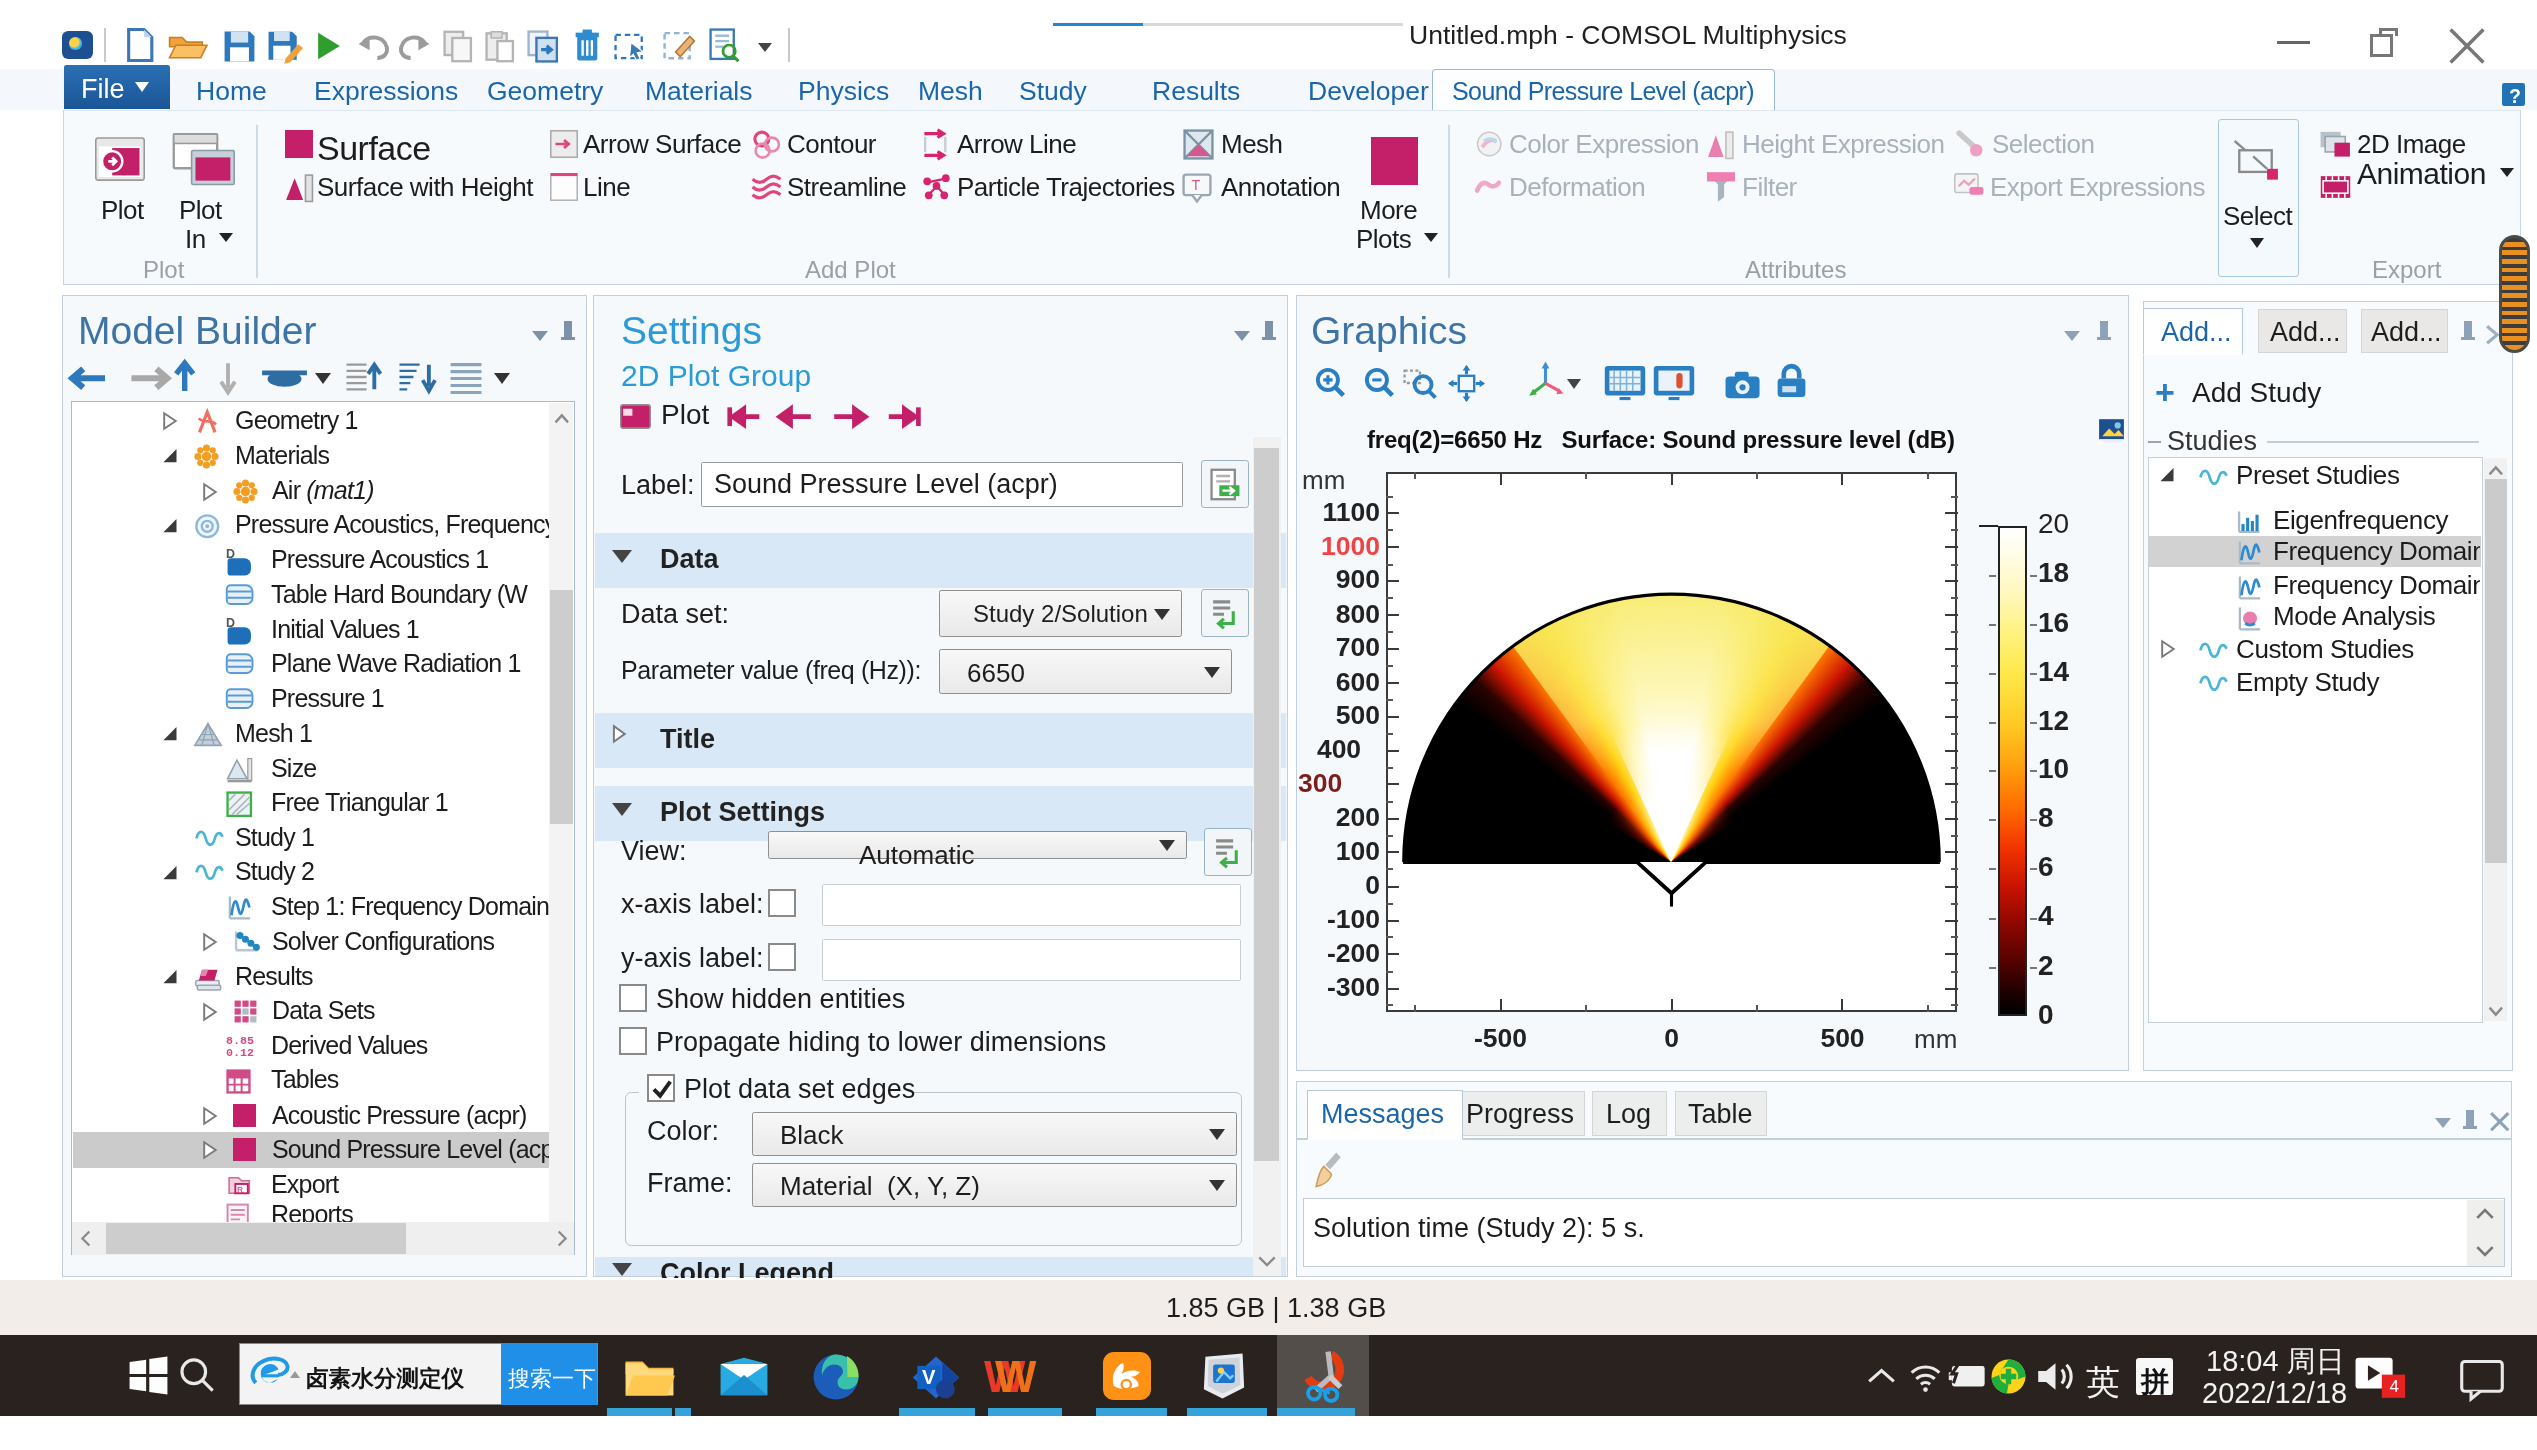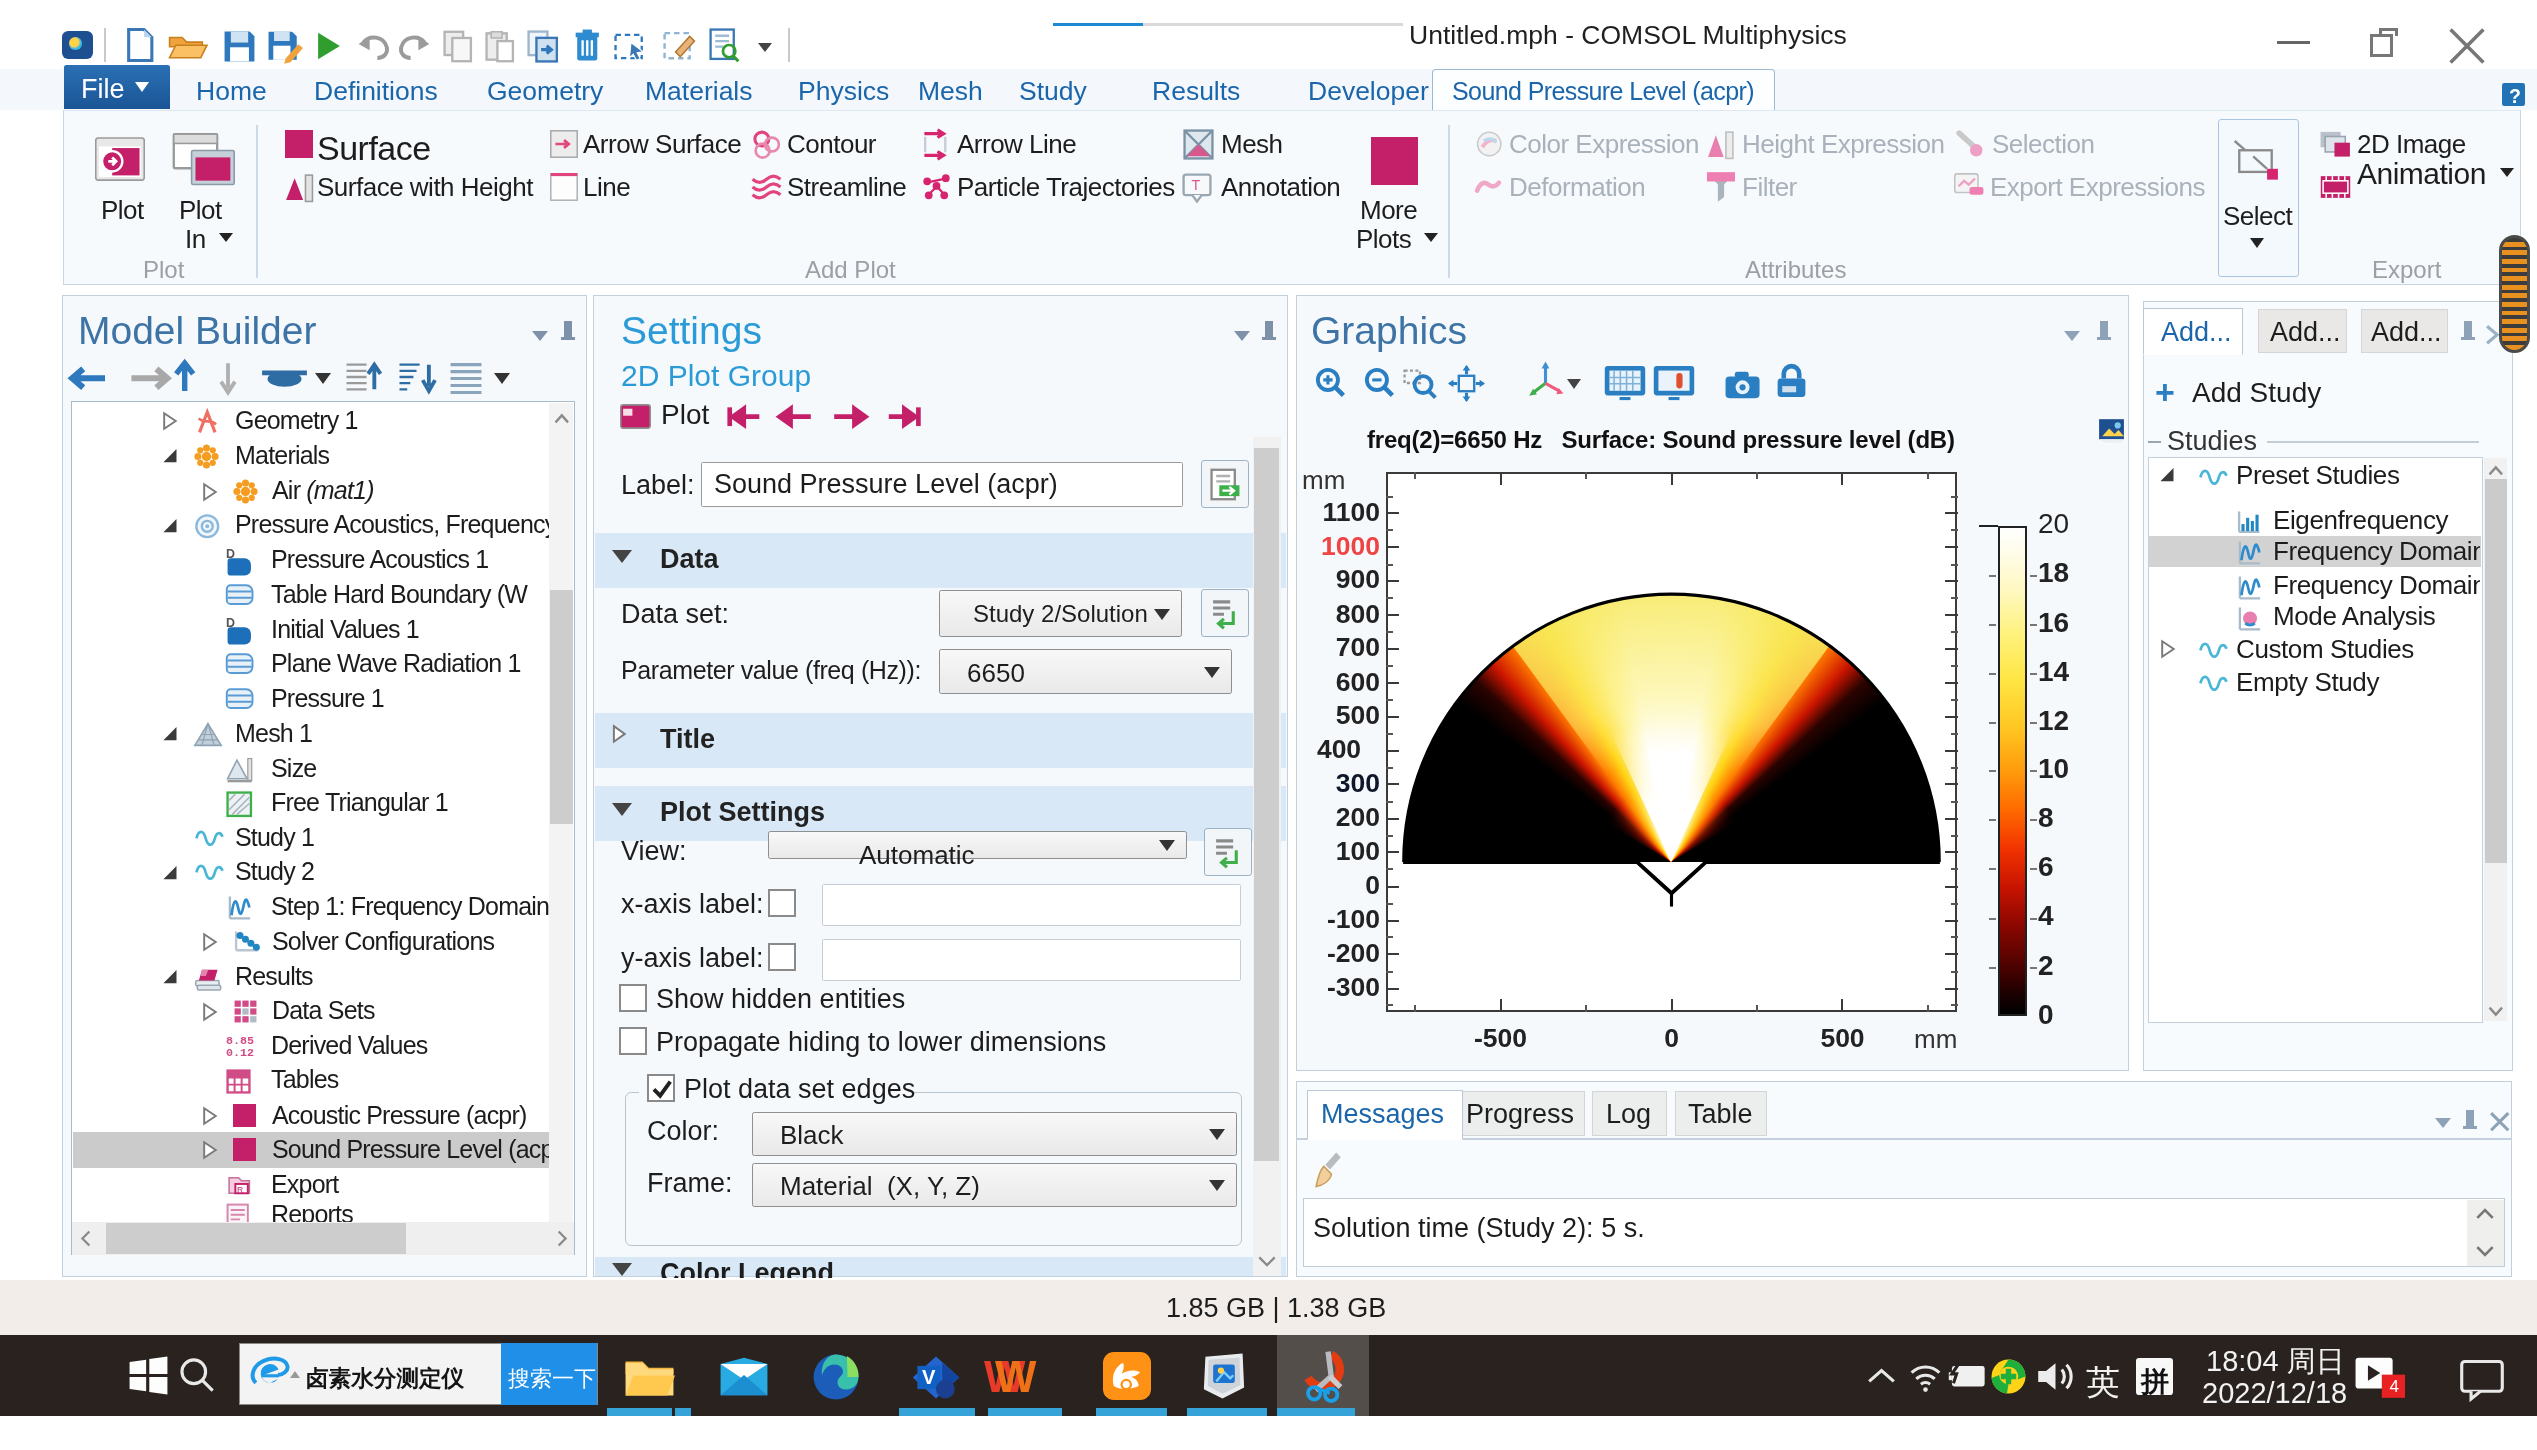--- a/index.html
+++ b/index.html
@@ -118,21 +118,21 @@
 <div class="a" style="left:2379px;top:28px;width:18.7px;height:7.8px;border:3.1px solid #777;border-bottom:none"></div>
 <svg style="left:2449px;top:28px" width="36" height="36" viewBox="0 0 46 46">
       <path d="M2 2 L44 44 M44 2 L2 44" stroke="#777" stroke-width="4.5"></path>
     </svg>
 
 <div class="a" style="left:0;top:69px;width:2538px;height:41px;background:#f4f8fc"></div>
 <div class="a" style="left:64px;top:65px;width:106px;height:44px;background:linear-gradient(#2a70b4,#1a5596);border-radius:2.3px 2.3px 0 0"></div>
 <div class="t" style="left:81px;top:74px;font-size:27px;color:#fff">File <span style="display:inline-block;width:0;height:0;border:7.8px solid transparent;border-top:10px solid #fff;vertical-align:middle;margin-left:3.1px"></span></div>
 <div id="tabs" style="position:absolute;left:0;top:76px;width:2538px;height:34px;font-size:26.5px;color:#1b66ab">
 <span style="position:absolute;left:196px">Home</span>
-<span style="position:absolute;left:314px">Definitions</span>
+<span style="position:absolute;left:314px">Expressions</span>
 <span style="position:absolute;left:487px">Geometry</span>
 <span style="position:absolute;left:645px">Materials</span>
 <span style="position:absolute;left:798px">Physics</span>
 <span style="position:absolute;left:918px">Mesh</span>
 <span style="position:absolute;left:1019px">Study</span>
 <span style="position:absolute;left:1152px">Results</span>
 <span style="position:absolute;left:1308px">Developer</span>
 </div>
 
 <div class="a" style="left:1432px;top:69px;width:343px;height:42px;background:#fdfeff;border:1.6px solid #9db9d2;border-bottom:none;border-radius:3.9px 3.9px 0 0"></div>
@@ -726,21 +726,21 @@
 <div class="a" style="left:1945px;top:886px;width:12.5px;height:2.3px;background:#3a3a3a"></div>
 <div class="t" style="left:1298px;top:870px;width:82px;text-align:right;font-size:26.5px;font-weight:bold;color:#222">0</div>
 <div class="a" style="left:1386px;top:851px;width:12.5px;height:2.3px;background:#3a3a3a"></div>
 <div class="a" style="left:1945px;top:851px;width:12.5px;height:2.3px;background:#3a3a3a"></div>
 <div class="t" style="left:1298px;top:836px;width:82px;text-align:right;font-size:26.5px;font-weight:bold;color:#222">100</div>
 <div class="a" style="left:1386px;top:818px;width:12.5px;height:2.3px;background:#3a3a3a"></div>
 <div class="a" style="left:1945px;top:818px;width:12.5px;height:2.3px;background:#3a3a3a"></div>
 <div class="t" style="left:1298px;top:802px;width:82px;text-align:right;font-size:26.5px;font-weight:bold;color:#222">200</div>
 <div class="a" style="left:1386px;top:783px;width:12.5px;height:2.3px;background:#3a3a3a"></div>
 <div class="a" style="left:1945px;top:783px;width:12.5px;height:2.3px;background:#3a3a3a"></div>
-<div class="t" style="left:1298px;top:768px;width:82px;text-align:right;font-size:26.5px;font-weight:bold;color:#0f172a">300</div>
+<div class="t" style="left:1298px;top:768px;width:82px;font-size:26.5px;font-weight:bold;color:#7f1d1d">300</div>
 <div class="a" style="left:1386px;top:750px;width:12.5px;height:2.3px;background:#3a3a3a"></div>
 <div class="a" style="left:1945px;top:750px;width:12.5px;height:2.3px;background:#3a3a3a"></div>
 <div class="t" style="left:1298px;top:734px;width:82px;text-align:center;font-size:26.5px;font-weight:bold;color:#222">400</div>
 <div class="a" style="left:1386px;top:716px;width:12.5px;height:2.3px;background:#3a3a3a"></div>
 <div class="a" style="left:1945px;top:716px;width:12.5px;height:2.3px;background:#3a3a3a"></div>
 <div class="t" style="left:1298px;top:700px;width:82px;text-align:right;font-size:26.5px;font-weight:bold;color:#222">500</div>
 <div class="a" style="left:1386px;top:682px;width:12.5px;height:2.3px;background:#3a3a3a"></div>
 <div class="a" style="left:1945px;top:682px;width:12.5px;height:2.3px;background:#3a3a3a"></div>
 <div class="t" style="left:1298px;top:667px;width:82px;text-align:right;font-size:26.5px;font-weight:bold;color:#222">600</div>
 <div class="a" style="left:1386px;top:648px;width:12.5px;height:2.3px;background:#3a3a3a"></div>

